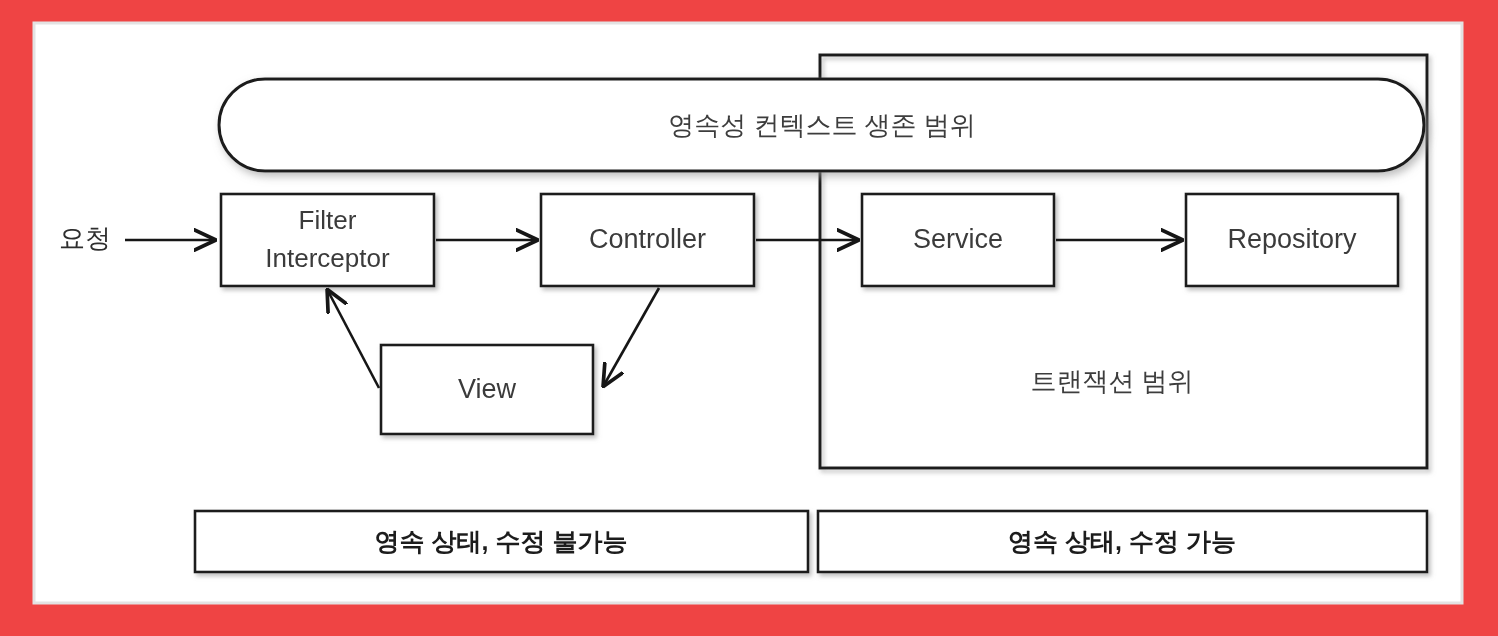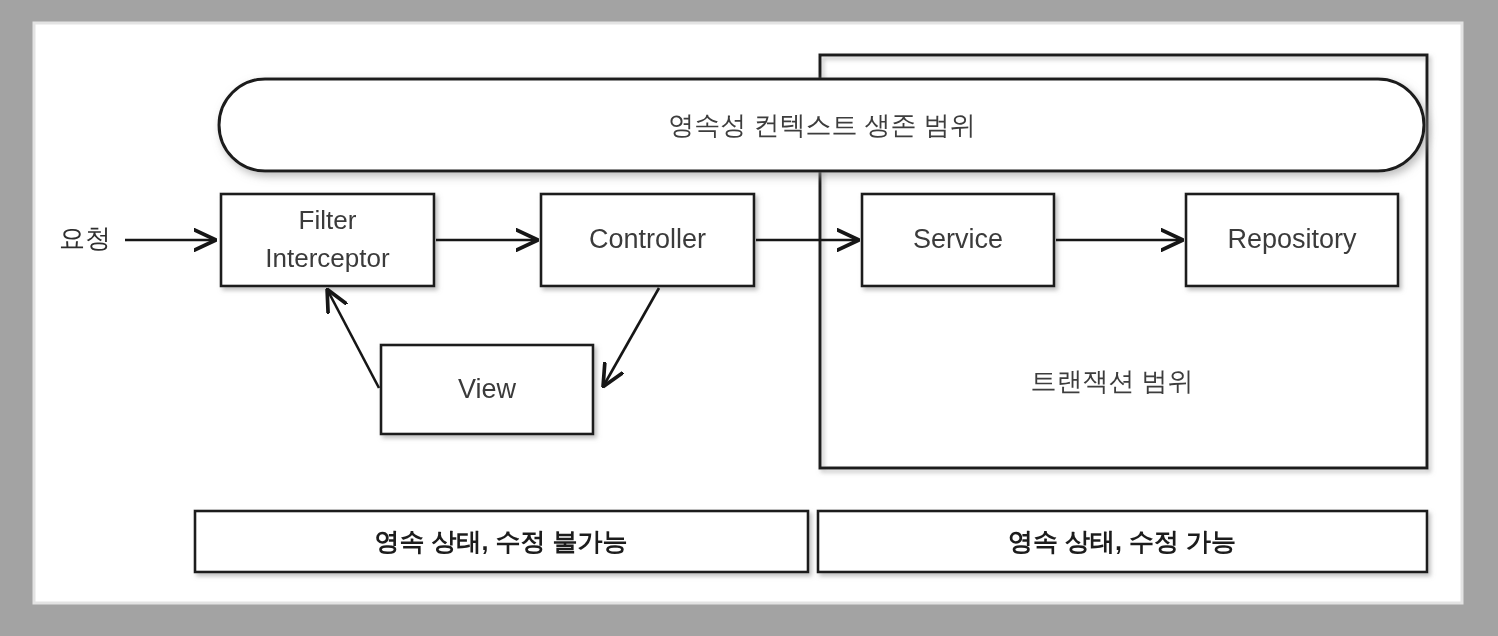--- a/index.html
+++ b/index.html
@@ -8,21 +8,21 @@
     padding: 0;
     background: #ffffff;
   }
   body {
     font-family: "Liberation Sans", "DejaVu Sans", sans-serif;
   }
   #canvas {
     position: relative;
     width: 1498px;
     height: 636px;
-    background: #a3a3a3;
+    background: #ef4444;
     overflow: hidden;
   }
   #diagram-svg {
     position: absolute;
     left: 0;
     top: 0;
     width: 1498px;
     height: 636px;
   }
   .node-label {

